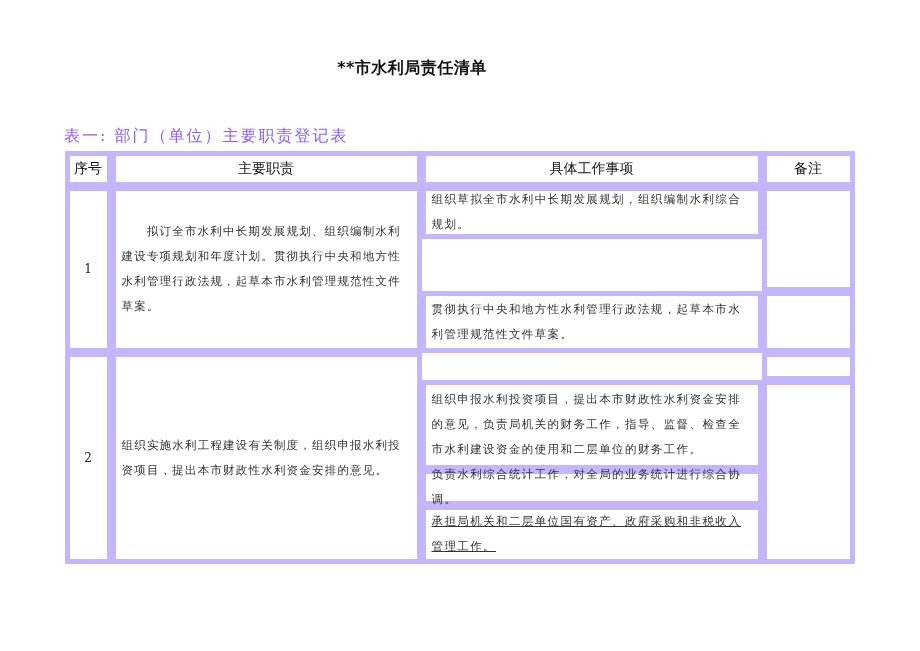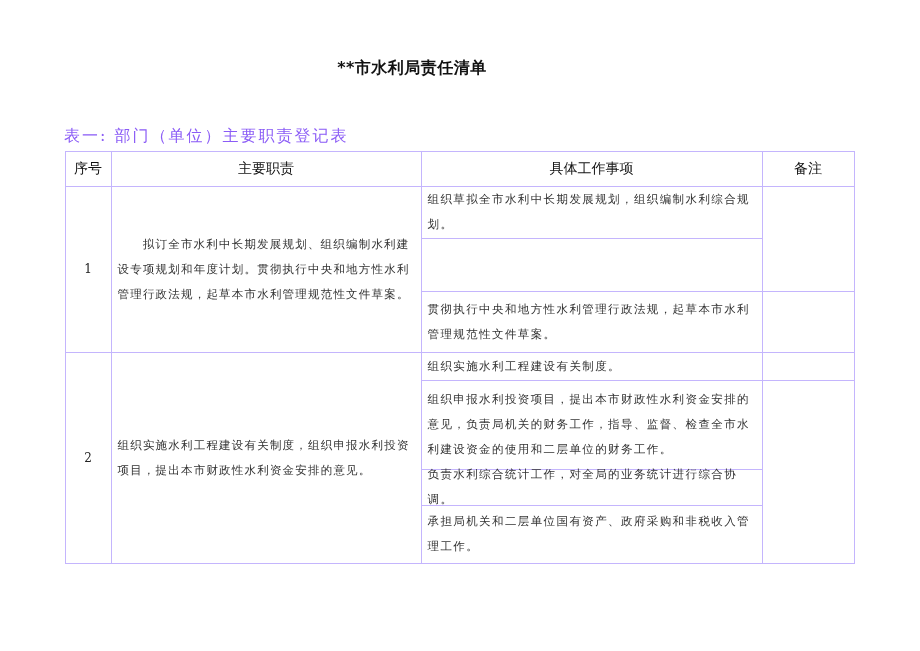--- a/index.html
+++ b/index.html
@@ -38,21 +38,21 @@
   .grid {
     position: absolute;
     left: 65px;
     top: 151px;
     width: 790px;
     height: 412px;
   }
   .cell {
     position: absolute;
     box-sizing: border-box;
-    border: 1px solid #c4b5fd;
+    border: 5px solid #c4b5fd;
     margin: -0.5px 0 0 -0.5px;
   }
   .hdr {
     display: flex;
     align-items: center;
     justify-content: center;
     font-size: 14px;
     color: #111;
   }
   .idx {
@@ -110,27 +110,24 @@
   <div class="cell item" style="left:356px;top:140px;width:342px;height:62px;">
     <span>贯彻执行中央和地方性水利管理行政法规，起草本市水利管理规范性文件草案。</span>
   </div>
   <div class="cell remark" style="left:697px;top:35px;width:93px;height:106px;"></div>
   <div class="cell remark" style="left:697px;top:140px;width:93px;height:62px;"></div>
 
   <div class="cell idx" style="left:0;top:201px;width:47px;height:212px;">2</div>
   <div class="cell duty" style="left:46px;top:201px;width:311px;height:212px;">
     <span>组织实施水利工程建设有关制度，组织申报水利投资项目，提出本市财政性水利资金安排的意见。</span>
   </div>
-  <div class="cell item" style="left:356px;top:201px;width:342px;height:29px;">
-    <span>组织实施水利工程建设有关制度。</span>
-  </div>
   <div class="cell item" style="left:356px;top:229px;width:342px;height:90px;">
     <span>组织申报水利投资项目，提出本市财政性水利资金安排的意见，负责局机关的财务工作，指导、监督、检查全市水利建设资金的使用和二层单位的财务工作。</span>
   </div>
   <div class="cell item" style="left:356px;top:318px;width:342px;height:37px;">
     <span>负责水利综合统计工作，对全局的业务统计进行综合协调。</span>
   </div>
-  <div class="cell item" style="left:356px;top:354px;width:342px;height:59px;">
+  <div class="cell item" style="left:356px;top:354px;width:342px;height:59px;text-decoration:underline;">
     <span>承担局机关和二层单位国有资产、政府采购和非税收入管理工作。</span>
   </div>
   <div class="cell remark" style="left:697px;top:201px;width:93px;height:29px;"></div>
   <div class="cell remark" style="left:697px;top:229px;width:93px;height:184px;"></div>
 </div>
 
 </body></html>

